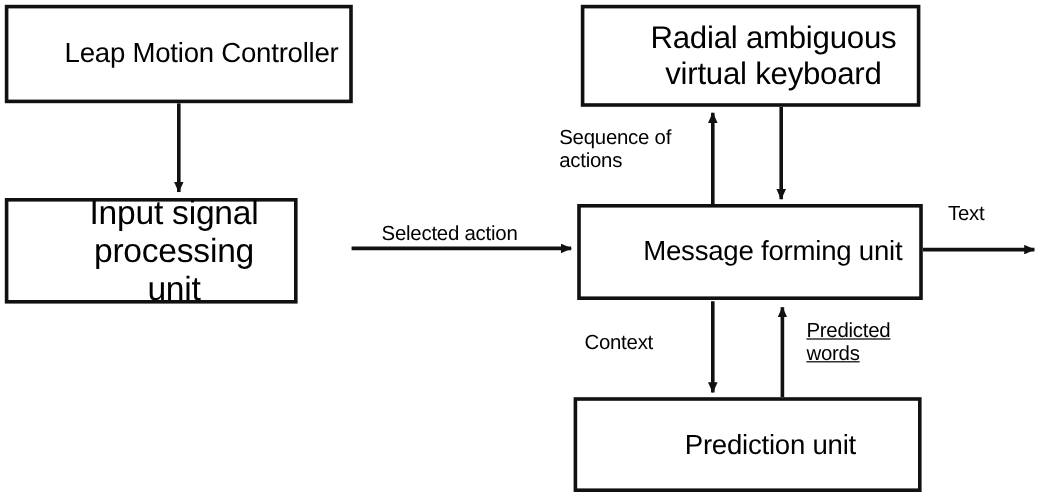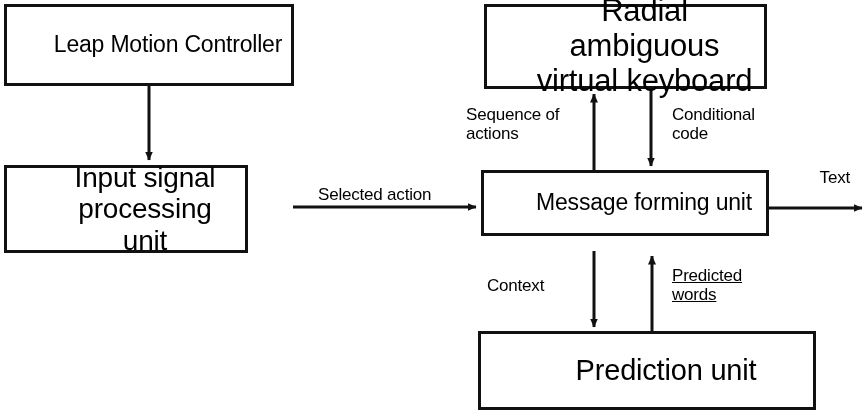--- a/index.html
+++ b/index.html
@@ -94,42 +94,40 @@
 
   <div class="node" style="left:4px; top:4px; width:290px; height:82px; font-size:23px;">
     <span class="node-label">Leap Motion Controller</span>
   </div>
 
   <div class="node" style="left:4px; top:165px; width:244px; height:88px; font-size:28px;">
     <span class="node-label">Input signal processing
 unit</span>
   </div>
 
-  <div class="node" style="left:484px; top:4px; width:283px; height:85px; font-size:31px;">
+  <div class="node" style="left:484px; top:4px; width:283px; height:85px; font-size:26px;">
     <span class="node-label">Radial ambiguous
 virtual keyboard</span>
   </div>
 
-  <div class="node" style="left:481px; top:170px; width:288px; height:66px; font-size:23px;">
+  <div class="node" style="left:481px; top:170px; width:288px; height:80px; font-size:23px;">
     <span class="node-label">Message forming unit</span>
   </div>
 
-  <div class="node" style="left:478px; top:331px; width:338px; height:79px; font-size:29px;">
+  <div class="node" style="left:478px; top:331px; width:290px; height:79px; font-size:23px;">
     <span class="node-label">Prediction unit</span>
   </div>
 
 
   <div class="edge-label" style="left:318px; top:161px; width:165px; text-align:left;margin-top:24px;">Selected action</div>
 
   <div class="edge-label" style="left:466px; top:105px; width:122px; text-align:left;">Sequence of
 actions</div>
 
-  <div class="edge-label" style="left:672px; top:105px; width:125px; text-align:left;">Conditional
-code</div>
 
   <div class="edge-label" style="left:487px; top:276px; width:100px; ">Context</div>
 
   <div class="edge-label" style="left:672px; top:266px; width:115px; text-align:left;text-decoration:underline;">Predicted
 words</div>
 
-  <div class="edge-label" style="left:790px; top:168px; width:60px; text-align:right;">Text</div>
+  <div class="edge-label" style="left:790px; top:168px; width:60px; text-align:left;">Text</div>
 
 </div>
 
 </body></html>

